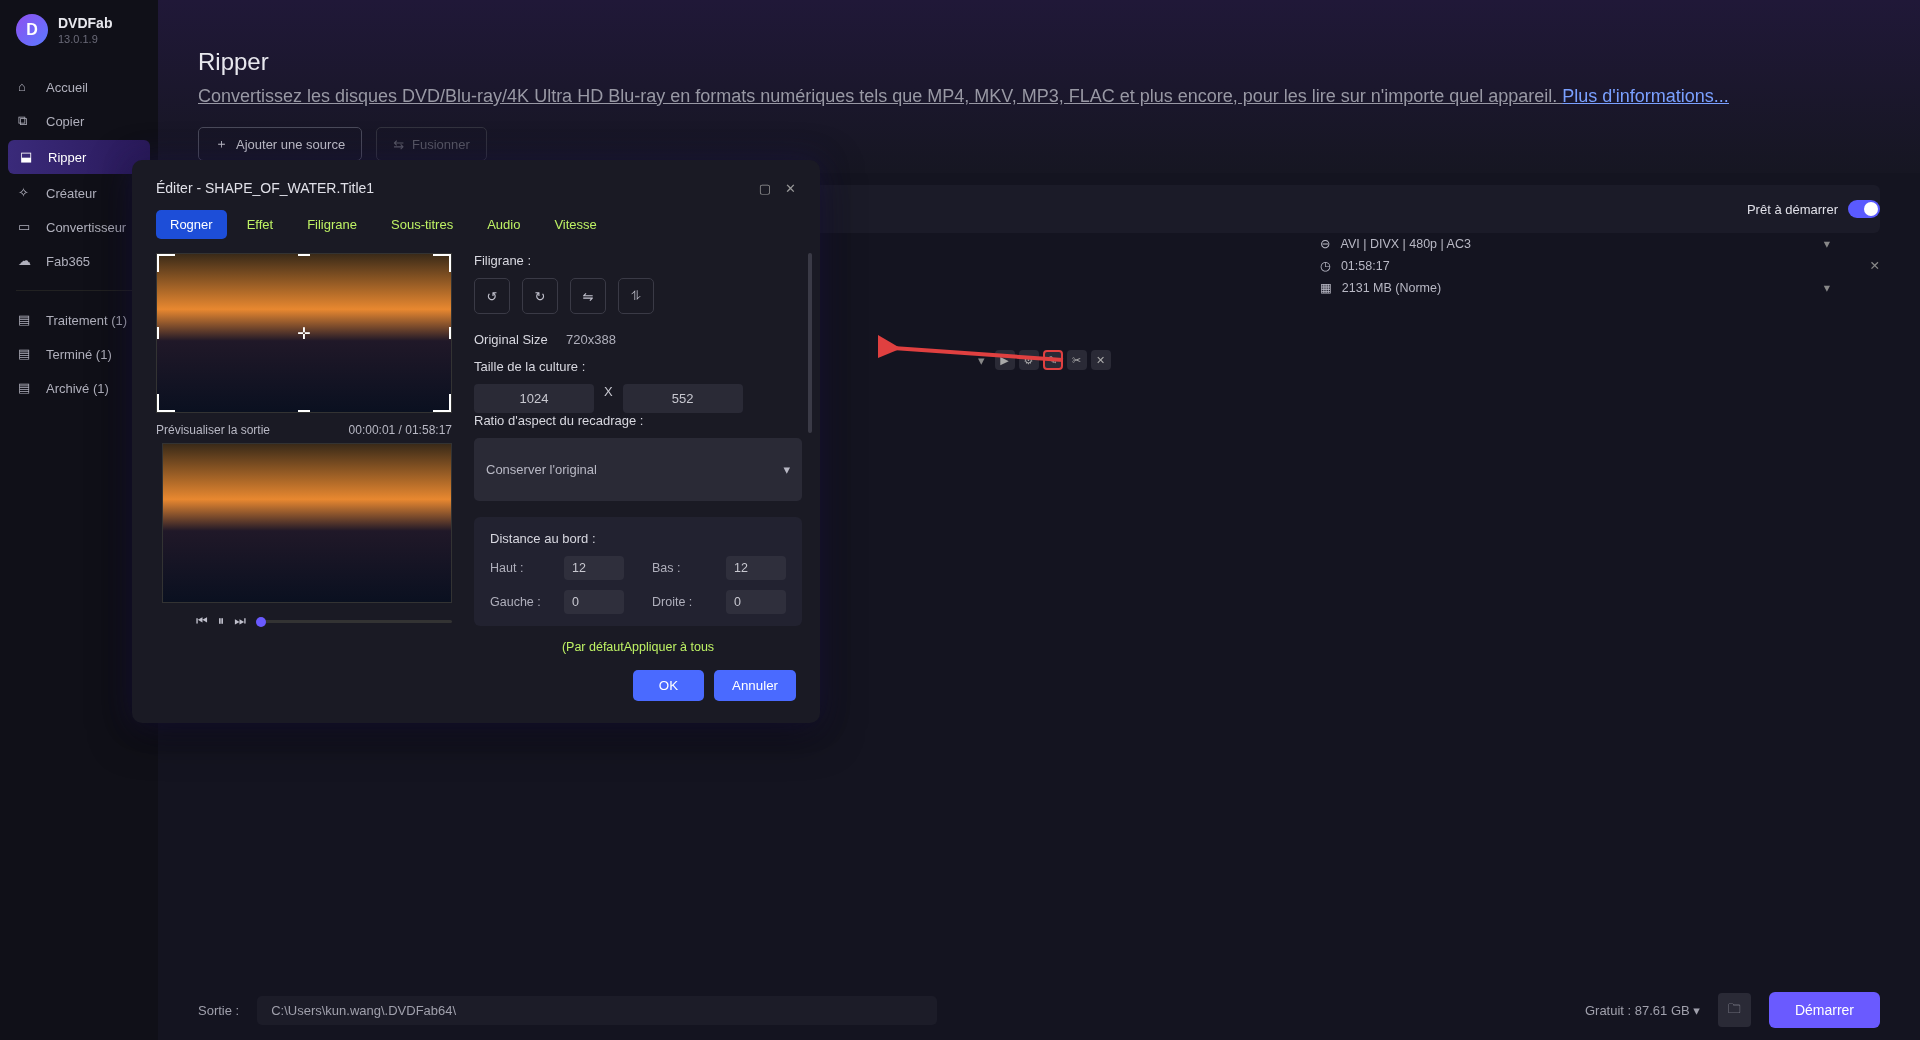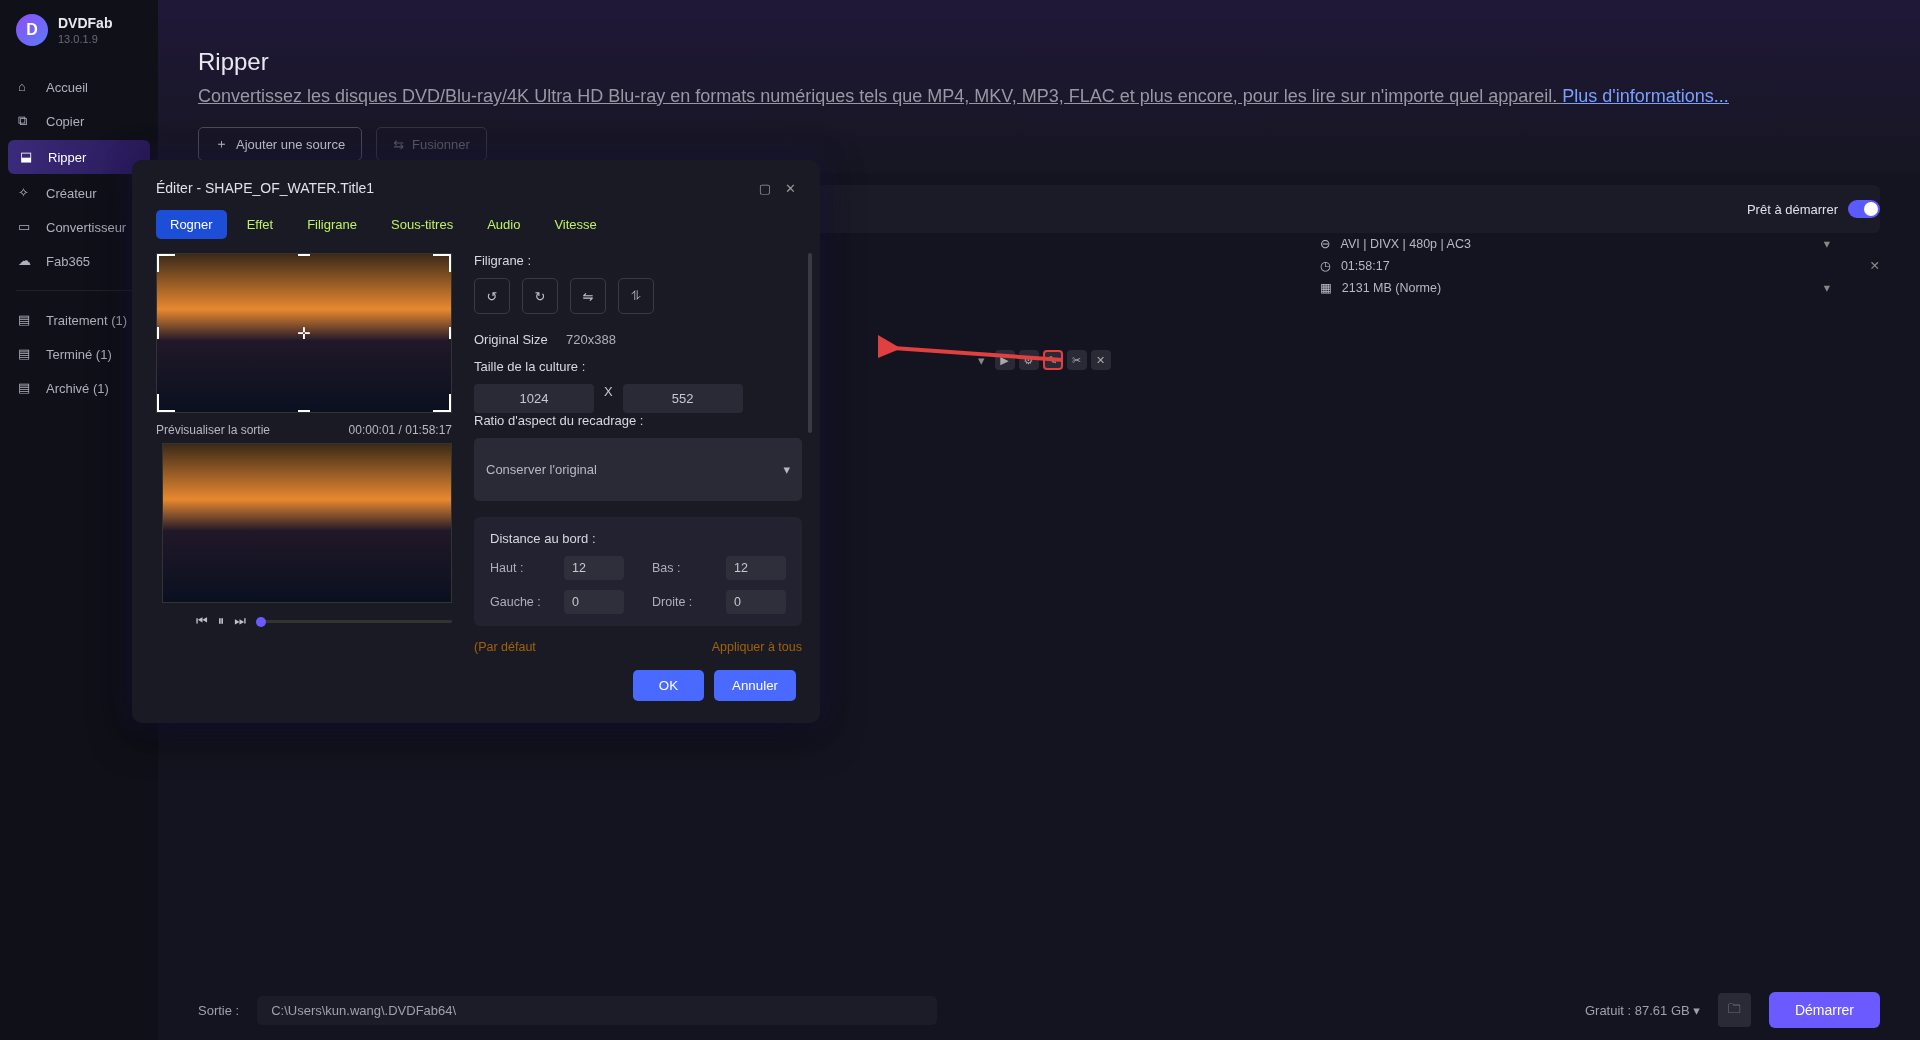--- a/index.html
+++ b/index.html
@@ -86,21 +86,21 @@
 .rot-btn { width:36px; height:36px; border:1px solid #3a3a46; border-radius:5px; display:flex; align-items:center; justify-content:center; color:#c0c0cc;}
 .kv-row { display:flex; align-items:center; gap:14px; margin-bottom:12px; font-size:13px;}
 .kv-row .k { color:#d8d8e0; font-weight:500; min-width:78px;}
 .kv-row .v { color:#b0b0bc; }
 .input-sm { background:#2a2a36; border:none; color:#c8c8d0; padding:7px 10px; border-radius:4px; width:120px; text-align:center; font-size:13px;}
 .select-row { background:#2a2a36; border-radius:5px; padding:24px 12px; display:flex; align-items:center; justify-content:space-between; color:#b8b8c4; font-size:13px; cursor:pointer; margin-bottom:16px;}
 .edge-box { background:#222230; border-radius:6px; padding:14px 16px 12px; margin-bottom:14px;}
 .edge-row { display:flex; gap:18px; margin-top:10px; align-items:center; font-size:12.5px;}
 .edge-row label { color:#b0b0bc; width:56px;}
 .edge-row input { background:#2f2f3c; border:none; color:#c8c8d0; padding:5px 8px; border-radius:4px; width:60px; font-size:12.5px;}
-.bottom-links { display:flex; justify-content:space-between; font-size:12.5px; color:#a16207; margin-bottom:16px;}
+.bottom-links { display:flex; justify-content:center; font-size:12.5px; color:#bef264; margin-bottom:16px;}
 .modal-footer { display:flex; justify-content:flex-end; gap:10px;}
 .btn-ok { background:#4a6aff; color:#fff; border:none; padding:8px 26px; border-radius:5px; cursor:pointer;}
 .btn-cancel { background:#4a6aff; color:#fff; border:none; padding:8px 18px; border-radius:5px; cursor:pointer;}
 .scroll-thumb { position:absolute; right:-10px; top:0; width:4px; height:180px; background:#3a3a46; border-radius:2px;}
 </style>
 </head>
 <body>
 
 <div class="titlebar">
   <span class="titlebar-btn">◫</span>

